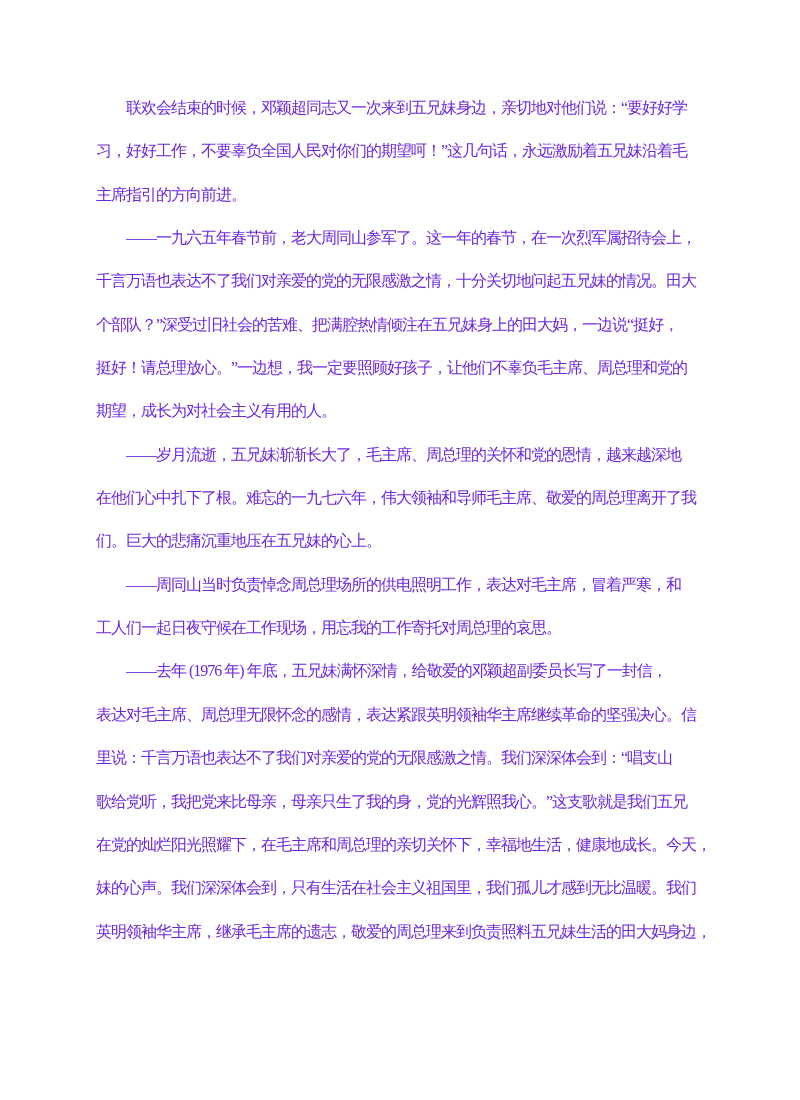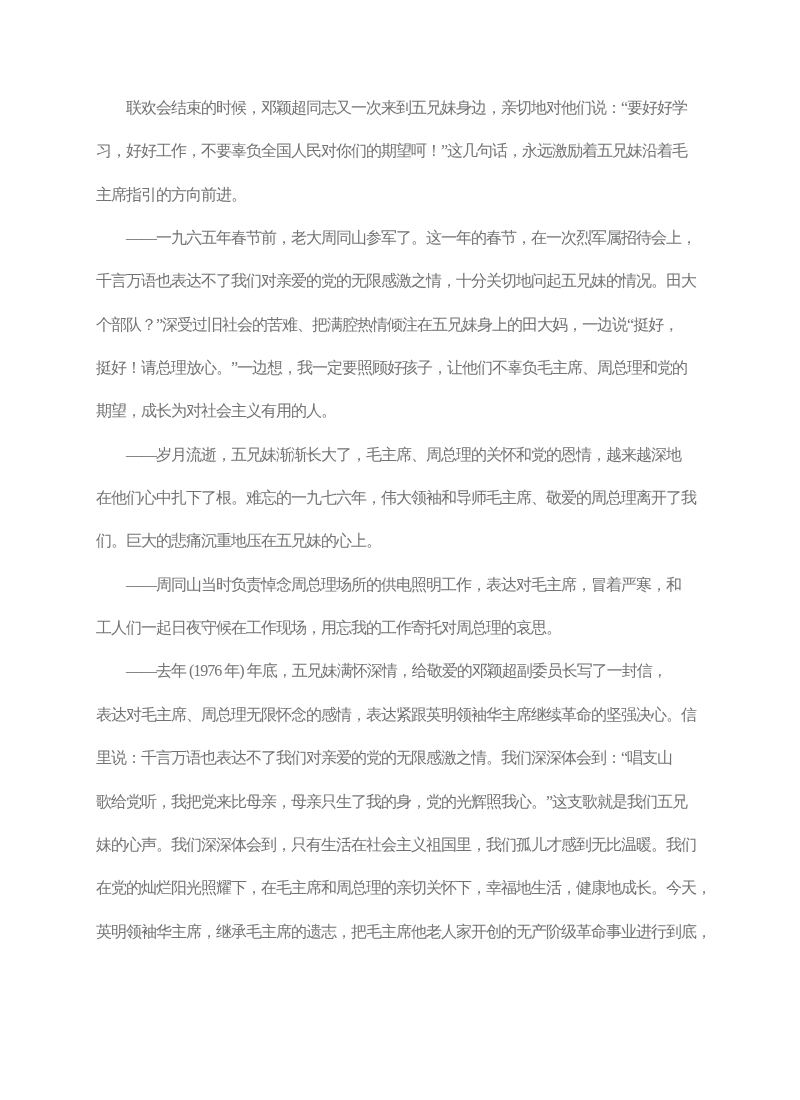--- a/index.html
+++ b/index.html
@@ -34,21 +34,21 @@
     white-space: nowrap;
   }
   .para .line:first-child {
     text-indent: 30px;
   }
 </style>
 </head>
 <body>
 
 <div class="page">
-  <div class="content" id="doc-content" style="color: #737373;">
+  <div class="content" id="doc-content" style="color: #6d28d9;">
       <div class="para">
         <div class="line">联欢会结束的时候，邓颖超同志又一次来到五兄妹身边，亲切地对他们说：“要好好学</div>
         <div class="line">习，好好工作，不要辜负全国人民对你们的期望呵！”这几句话，永远激励着五兄妹沿着毛</div>
         <div class="line">主席指引的方向前进。</div>
       </div>
       <div class="para">
         <div class="line">——一九六五年春节前，老大周同山参军了。这一年的春节，在一次烈军属招待会上，</div>
         <div class="line">千言万语也表达不了我们对亲爱的党的无限感激之情，十分关切地问起五兄妹的情况。田大</div>
         <div class="line">个部队？”深受过旧社会的苦难、把满腔热情倾注在五兄妹身上的田大妈，一边说“挺好，</div>
         <div class="line">挺好！请总理放心。”一边想，我一定要照顾好孩子，让他们不辜负毛主席、周总理和党的</div>
@@ -61,18 +61,18 @@
       </div>
       <div class="para">
         <div class="line">——周同山当时负责悼念周总理场所的供电照明工作，表达对毛主席，冒着严寒，和</div>
         <div class="line">工人们一起日夜守候在工作现场，用忘我的工作寄托对周总理的哀思。</div>
       </div>
       <div class="para">
         <div class="line">——去年 (1976 年) 年底，五兄妹满怀深情，给敬爱的邓颖超副委员长写了一封信，</div>
         <div class="line">表达对毛主席、周总理无限怀念的感情，表达紧跟英明领袖华主席继续革命的坚强决心。信</div>
         <div class="line">里说：千言万语也表达不了我们对亲爱的党的无限感激之情。我们深深体会到：“唱支山</div>
         <div class="line">歌给党听，我把党来比母亲，母亲只生了我的身，党的光辉照我心。”这支歌就是我们五兄</div>
+        <div class="line">在党的灿烂阳光照耀下，在毛主席和周总理的亲切关怀下，幸福地生活，健康地成长。今天，</div>
         <div class="line">妹的心声。我们深深体会到，只有生活在社会主义祖国里，我们孤儿才感到无比温暖。我们</div>
-        <div class="line">在党的灿烂阳光照耀下，在毛主席和周总理的亲切关怀下，幸福地生活，健康地成长。今天，</div>
-        <div class="line">英明领袖华主席，继承毛主席的遗志，把毛主席他老人家开创的无产阶级革命事业进行到底，</div>
+        <div class="line">英明领袖华主席，继承毛主席的遗志，敬爱的周总理来到负责照料五兄妹生活的田大妈身边，</div>
       </div>
     </div>
 </div>
 
 </body></html>

